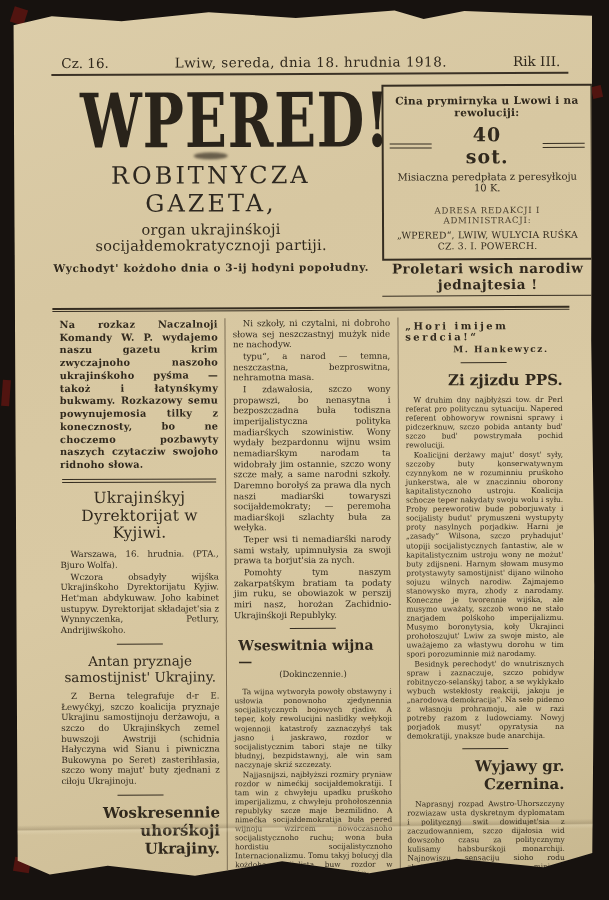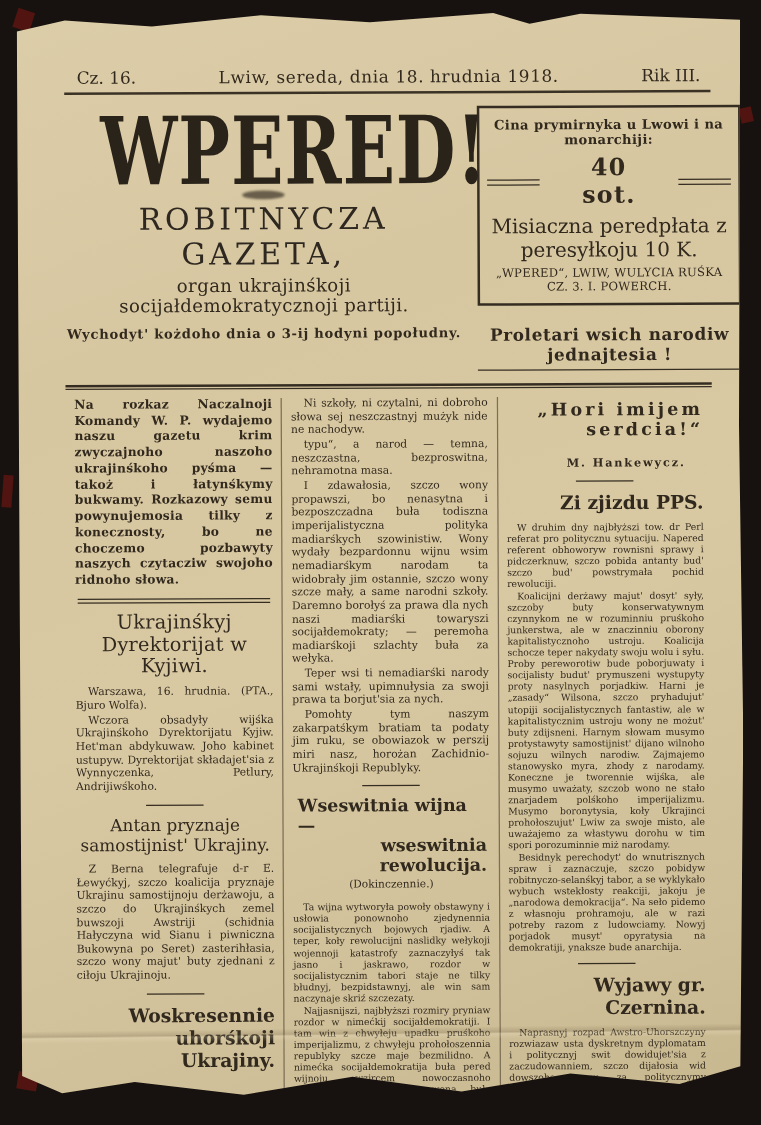--- a/index.html
+++ b/index.html
@@ -65,25 +65,25 @@
   .masthead-right { flex: 1; padding-left: 12px; }
   .price-box {
     border: 2px solid #352d21;
     padding: 8px 6px 7px 6px;
     text-align: center;
   }
   .price-heading { font-size: 10.5px; font-weight: 700; letter-spacing: 0.3px; }
   .price-line { display: flex; align-items: center; justify-content: center; gap: 24px; margin: 5px 0 4px 0; }
   .dbl-rule { width: 52px; height: 5px; border-top: 1.6px solid #352d21; border-bottom: 1.6px solid #352d21; }
   .price-value { font-size: 19px; font-weight: 700; letter-spacing: 1px; }
-  .subscription { font-size: 16px; }
+  .subscription { font-size: 10px; }
   .addr-label { font-size: 8.6px; margin-top: 12px; letter-spacing: 0.8px; color: #4a4030; }
   .addr { font-size: 9.3px; font-weight: 400; margin-top: 4px; letter-spacing: 0.2px; }
   .slogan {
-    margin-top: 16px; text-align: center;
+    text-align: center;
     font-size: 13.5px; font-weight: 700; letter-spacing: 0.5px;
     padding-bottom: 3px; border-bottom: 1.6px solid #352d21;
   }
 
   
   .double-rule { margin-top: 10px; height: 4px; border-top: 2px solid #352d21; border-bottom: 1.4px solid #352d21; }
   .columns { display: flex; margin-top: 7px; height: 648px; }
   .col { width: 33.333%; overflow: hidden; padding: 0 7px; }
   .col + .col { border-left: 1px solid #7d6f55; }
 
@@ -92,22 +92,22 @@
   .notice { font-size: 9.8px; font-weight: 700; line-height: 1.3; text-align: justify; letter-spacing: 0.2px; }
   .rule-double-col { margin: 7px 2px; height: 4px; border-top: 1.3px solid #352d21; border-bottom: 1.3px solid #352d21; }
   .rule-short { width: 46px; margin: 8px auto; border-top: 1.4px solid #352d21; }
 
   .headline-lg { font-size: 15.5px; text-align: center; line-height: 1.15; margin: 4px 0 6px 0; letter-spacing: 0.2px; }
   .headline-md { font-size: 13.5px; text-align: center; line-height: 1.2; margin: 4px 0 6px 0; }
   .headline-bold { font-size: 15px; font-weight: 700; text-align: right; line-height: 1.2; margin: 4px 0 6px 0; }
   .headline-stag1 { font-size: 14px; font-weight: 700; text-align: left; padding-left: 4px; margin-top: 6px; }
   .headline-stag2 { font-size: 14px; font-weight: 700; text-align: right; padding-right: 2px; margin-bottom: 2px; }
   .subhead { font-size: 8.5px; text-align: center; margin-bottom: 8px; }
-  .quote-line { font-size: 14px; font-weight: 700; letter-spacing: 2.5px; text-align: right; margin-top: 3px; }
-  .signature { font-size: 9px; font-weight: 700; letter-spacing: 1.5px; text-align: right; padding-right: 14px; margin-top: 14px; }
+  .quote-line { font-size: 10px; font-weight: 700; letter-spacing: 2.5px; text-align: left; margin-top: 3px; }
+  .signature { font-size: 9px; font-weight: 700; letter-spacing: 1.5px; text-align: right; padding-right: 14px; margin-top: 2px; }
 </style>
 </head>
 <body>
 
 <div class="backdrop-accent acc1"></div>
 <div class="backdrop-accent acc2"></div>
 <div class="backdrop-accent acc3"></div>
 <div class="backdrop-accent acc4"></div>
 
 <div class="paper">
@@ -121,27 +121,28 @@
   <div class="masthead-row">
     <div class="masthead-left">
       <div class="masthead-title">WPERED!</div>
       <div class="smudge"></div>
       <div class="masthead-sub">ROBITNYCZA GAZETA,</div>
       <div class="masthead-organ">organ ukrajinśkoji socijałdemokratycznoji partiji.</div>
       <div class="masthead-sched">Wychodyt' kożdoho dnia o 3-ij hodyni popołudny.</div>
     </div>
     <div class="masthead-right">
       <div class="price-box">
-        <div class="price-heading">Cina prymirnyka u Lwowi i na monarchiji:</div>
+        <div class="price-heading">Cina prymirnyka u Lwowi i na rewoluciji:</div>
         <div class="price-line">
           <span class="dbl-rule"></span>
           <span class="price-value">40 sot.</span>
           <span class="dbl-rule"></span>
         </div>
         <div class="subscription">Misiaczna peredpłata z peresyłkoju 10 K.</div>
+        <div class="addr-label">ADRESA REDAKCJI I ADMINISTRACJI:</div>
         <div class="addr">„WPERED“, LWIW, WULYCIA RUŚKA CZ. 3. I. POWERCH.</div>
       </div>
       <div class="slogan">Proletari wsich narodiw jednajtesia !</div>
     </div>
   </div>
 
   <div class="double-rule"></div>
 
   <div class="columns">
 
@@ -160,21 +161,20 @@
     </div>
 
     <div class="col">
       <div class="p">Ni szkoły, ni czytalni, ni dobroho słowa sej neszczastnyj mużyk nide ne nachodyw.</div>
       <div class="p">typu“, a narod — temna, neszczastna, bezproswitna, nehramotna masa.</div>
       <div class="p">I zdawałosia, szczo wony propawszi, bo nenasytna i bezposzczadna buła todiszna imperijalistyczna polityka madiarśkych szowinistiw. Wony wydały bezpardonnu wijnu wsim nemadiarśkym narodam ta widobrały jim ostannie, szczo wony szcze mały, a same narodni szkoły. Daremno borołyś za prawa dla nych naszi madiarśki towaryszi socijałdemokraty; — peremoha madiarśkoji szlachty buła za wełyka.</div>
       <div class="p">Teper wsi ti nemadiarśki narody sami wstały, upimnułysia za swoji prawa ta borjut'sia za nych.</div>
       <div class="p">Pomohty tym naszym zakarpatśkym bratiam ta podaty jim ruku, se obowiazok w perszij miri nasz, horożan Zachidnio-Ukrajinśkoji Republyky.</div>
       <div class="rule-short"></div>
       <div class="headline-stag1">Wseswitnia wijna —</div>
-      <div class="headline-stag2">wseswitnia rewolucija.</div>
       <div class="subhead">(Dokinczennie.)</div>
       <div class="p-sm">Ta wijna wytworyła powoły obstawyny i usłowia ponownoho zjedynennia socijalistycznych bojowych rjadiw. A teper, koły rewolucijni naslidky wełykoji wojennoji katastrofy zaznaczyłyś tak jasno i jaskrawo, rozdor w socijalistycznim tabori staje ne tilky błudnyj, bezpidstawnyj, ale win sam naczynaje skriź szczezaty.</div>
       <div class="p-sm">Najjasnijszi, najbłyższi rozmiry pryniaw rozdor w nimećkij socijałdemokratiji. I tam win z chwyłeju upadku pruśkoho imperijalizmu, z chwyłeju prohołoszennia republyky szcze maje bezmilidno. A nimećka socijałdemokratija buła pered wijnoju wzircem nowoczasnoho socijalistycznoho ruchu; wona buła hordistiu socijalistycznoho Internacionalizmu. Tomu takyj bolucyj dla kożdoho socijalista buw rozdor w nimećkim tabori socijalistycznim; — i tomu takym radisnym faktom je ponowne zjedynennia sej peredowoji storożi proletarśkoho Internacjonału.</div>
 
     </div>
 
     <div class="col">
       <div class="quote-line">„Hori imijem serdcia!“</div>
       <div class="signature">M. Hankewycz.</div>
       <div class="rule-short"></div>

